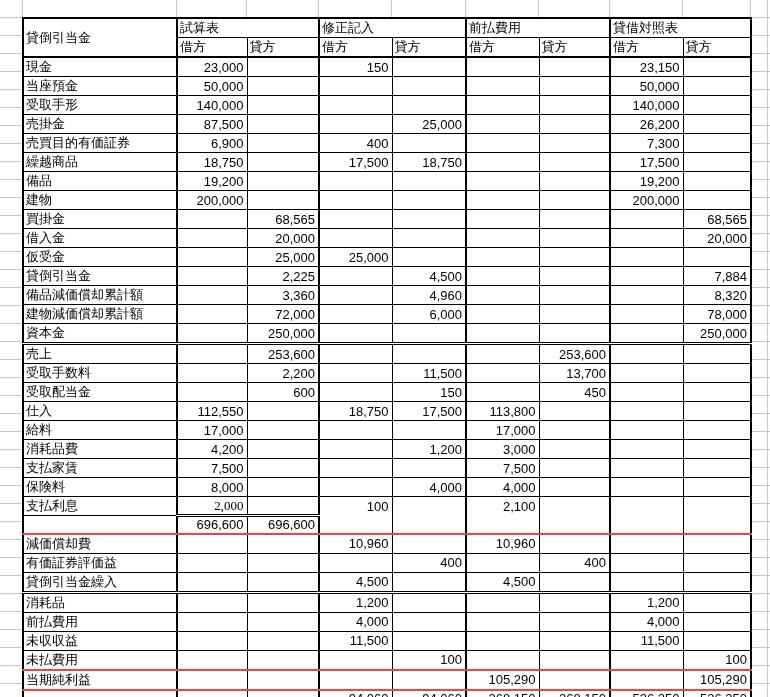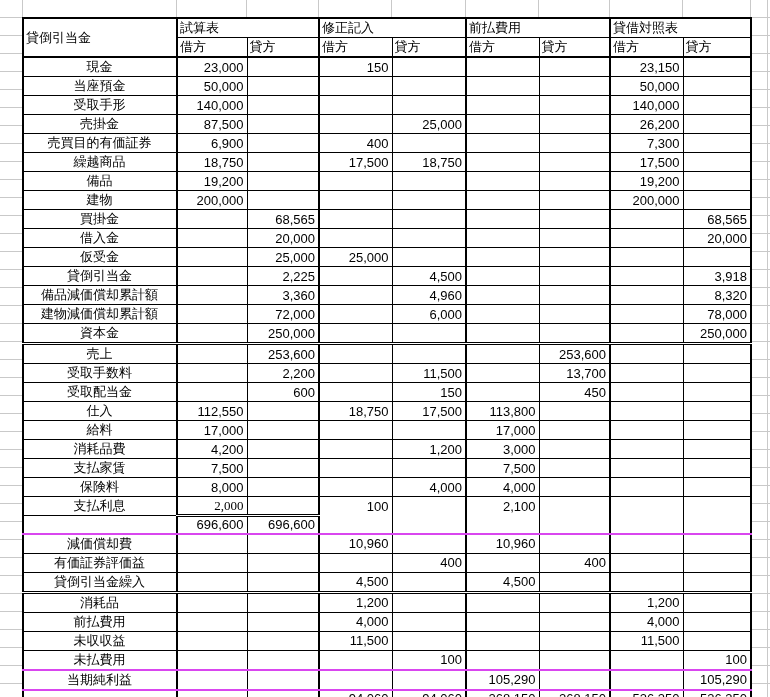--- a/index.html
+++ b/index.html
@@ -26,26 +26,26 @@
     border: 1px solid #000;
     height: 18px;
     font-size: 13px; font-weight: normal;
     white-space: nowrap; overflow: hidden;
     padding: 0 3px 0 2px;
     color: #000;
     background: #ffffff;
   }
   .ws th { text-align: left; }
   .ws td.num { text-align: right; padding-right: 3px; }
-  .ws td.acct { text-align: center; }
+  .ws td.acct { text-align: left; }
   .bl2 { border-left-width: 2px !important; }
   .hb2 { border-bottom: 2px solid #000 !important; }
 
   tr.div-double td { border-bottom: 3px double #000; margin-top: 8px; }
-  tr.div-thick  td { border-bottom: 2px solid #d946ef; margin-top: 12px; }
+  tr.div-thick  td { border-bottom: 2px solid #ef4444; margin-top: 12px; }
   tr.div-tb-double td { border-bottom: none; }
   tr.div-tb-double td.c-account { border-bottom: 1px solid #000; }
   tr.div-tb-double td.c-tb { border-bottom: 3px double #000; font-family: Liberation Serif, serif; }
   tr.div-tb-double + tr td { border-top: none; }
 </style>
 </head>
 <body>
 
 <div class="sheet">
   <div id="gridlines">
@@ -217,21 +217,21 @@
         </tr>
         <tr>
           <td class="acct c-account">貸倒引当金</td>
           <td class="num c-tb bl2"></td>
           <td class="num c-tb">2,225</td>
           <td class="num bl2"></td>
           <td class="num">4,500</td>
           <td class="num bl2"></td>
           <td class="num"></td>
           <td class="num bl2"></td>
-          <td class="num">3,918</td>
+          <td class="num">7,884</td>
         </tr>
         <tr>
           <td class="acct c-account">備品減価償却累計額</td>
           <td class="num c-tb bl2"></td>
           <td class="num c-tb">3,360</td>
           <td class="num bl2"></td>
           <td class="num">4,960</td>
           <td class="num bl2"></td>
           <td class="num"></td>
           <td class="num bl2"></td>

